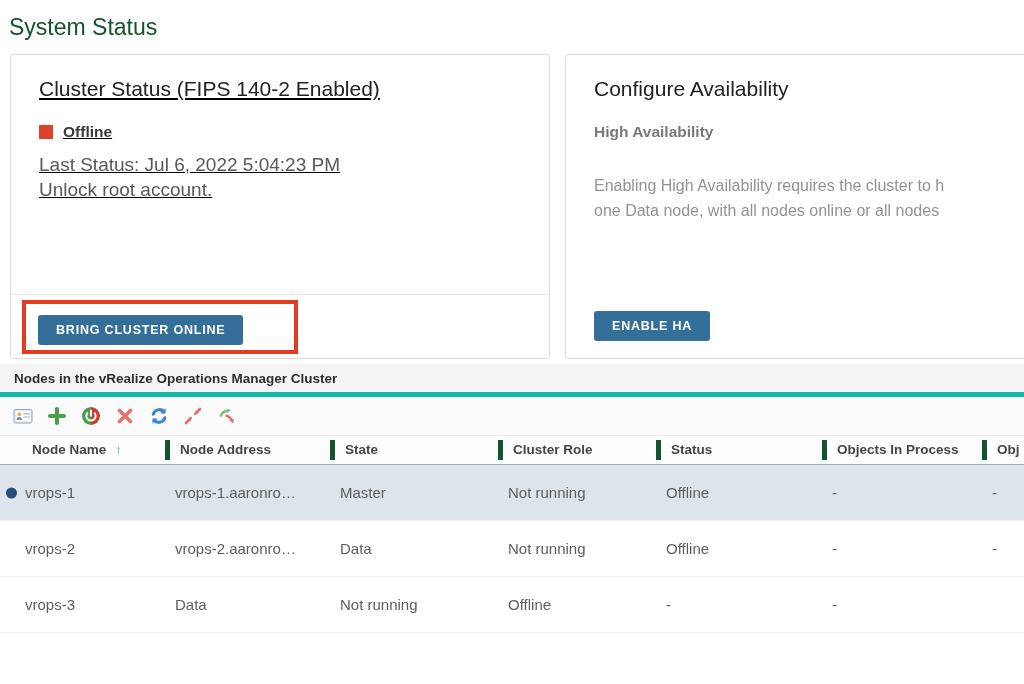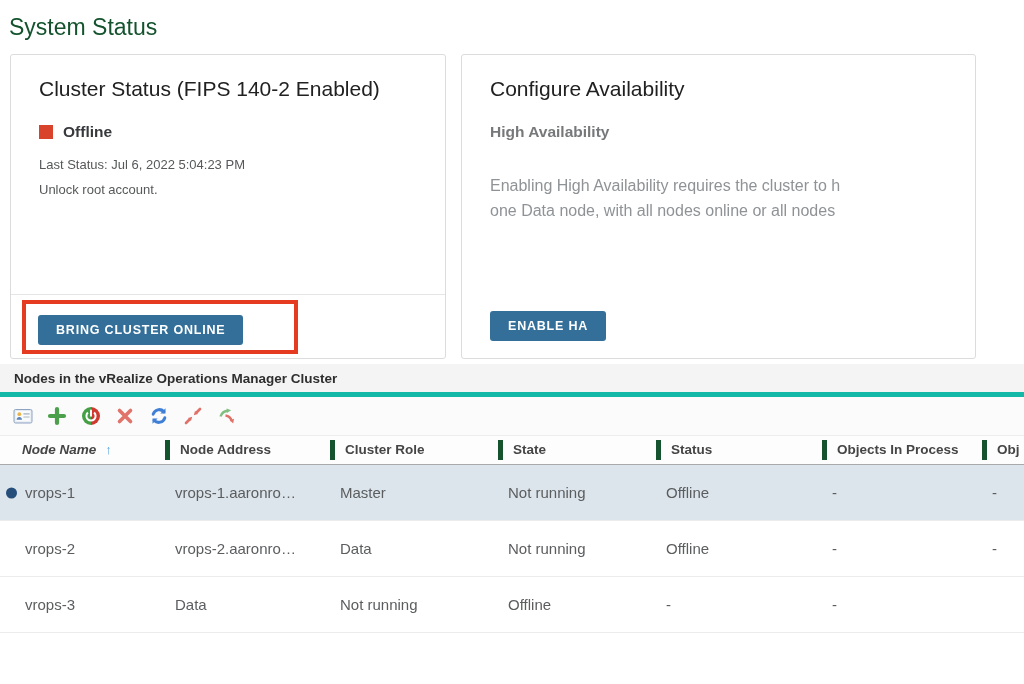--- a/index.html
+++ b/index.html
@@ -3,29 +3,29 @@
 <meta charset="utf-8">
 <style>
   * { margin:0; padding:0; box-sizing:border-box; }
   html,body { width:1024px; height:684px; overflow:hidden; background:#fff;
               font-family:"Liberation Sans", sans-serif; }
 
   .page-title { padding:14px 0 13px 9px; font-size:23px; font-weight:400; color:#14532d; }
 
   .cards { display:flex; gap:15px; padding:0 0 0 10px; width:1080px; }
   .card { background:#fff; border:1px solid #dcdcdc; border-radius:3px; height:305px; position:relative; }
-  .card-left  { width:436px; }
+  .card-left  { width:540px;text-decoration:underline; }
   .card-right { width:515px; }
   .card-body { padding:22px 28px 0 28px; }
   .card-title { font-size:21px; font-weight:400; color:#212121; }
 
   .status-line { display:flex; align-items:center; margin-top:22px; }
   .status-square { width:14px; height:14px; background:#d9432c; margin-right:10px; }
   .status-text { font-size:15.5px; font-weight:700; color:#37393c; }
-  .meta-line { font-size:13px; color:#565859; line-height:25px; }
+  .meta-line { font-size:19px; color:#565859; line-height:25px; }
   .meta-block { margin-top:11px; }
 
   .card-footer { position:absolute; left:0; right:0; bottom:0; height:64px;
                  border-top:1px solid #e5e5e5; }
   .btn { display:inline-flex; align-items:center; justify-content:center;
          background:#336f99; color:#fff; border:none; border-radius:3px;
          font-family:"Liberation Sans", sans-serif; font-size:12.5px; font-weight:700;
          letter-spacing:0.8px; height:30px; padding:12px 18px; cursor:pointer; }
   .btn-bring { position:absolute; left:27px; top:20px; }
   .annotation-box { position:absolute; left:11px; top:5px; width:276px; height:54px;
@@ -41,21 +41,21 @@
 
   .toolbar { height:39px; background:#fbfbfb; display:flex; align-items:center;
              padding-left:13px; gap:14px; border-bottom:1px solid #ededed; }
   .tb-icon { width:20px; height:20px; display:inline-block; cursor:pointer; }
 
   .grid-row { display:grid; grid-template-columns:165px 165px 168px 158px 166px 160px 120px;
               width:1102px; align-items:center; }
   .thead { height:29px; background:#fdfdfd; border-bottom:1px solid #a9a9a9;
            font-size:13.5px; font-weight:700; color:#454545; }
   .th { padding-left:10px; height:20px; line-height:20px; border-left:5px solid #14532d; cursor:pointer; }
-  .th:first-child { border-left:none; padding-left:22px;font-style:italic; }
+  .th:first-child { border-left:none; padding-left:32px; }
   .sort-arrow { color:#4fa1e0; font-size:13px; margin-left:9px; font-weight:700; }
 
   .trow { height:56px; border-bottom:1px solid #ececec; font-size:15px; color:#5b5d5f; cursor:pointer; }
   .trow.selected { background:#dce5eb; }
   .td { padding-left:10px; white-space:nowrap; overflow:hidden; }
   .td:first-child { padding-left:25px; position:relative; }
   .sel-dot { position:absolute; left:6px; top:50%; transform:translateY(-50%);
              width:11px; height:11px; border-radius:50%; background:#254e7b; }
 </style>
 </head>
@@ -152,22 +152,22 @@
       <polygon points="16.2,17.4 17,12.8 12.8,14.2" fill="#df7168"></polygon>
     </svg>
   </span>
 </div>
 
 <div class="grid-row thead">
   <div class="th">
     <span>Node Name</span><span class="sort-arrow">↑</span>
   </div>
   <div class="th">Node Address</div>
+  <div class="th">State</div>
   <div class="th">Cluster Role</div>
-  <div class="th">State</div>
   <div class="th">Status</div>
   <div class="th">Objects In Process</div>
   <div class="th">Obj</div>
 </div>
 
 <div>
   <div class="grid-row trow selected">
     <div class="td"><span class="sel-dot"></span><span>vrops-1</span></div>
     <div class="td">vrops-1.aaronro…</div>
     <div class="td">Master</div>

